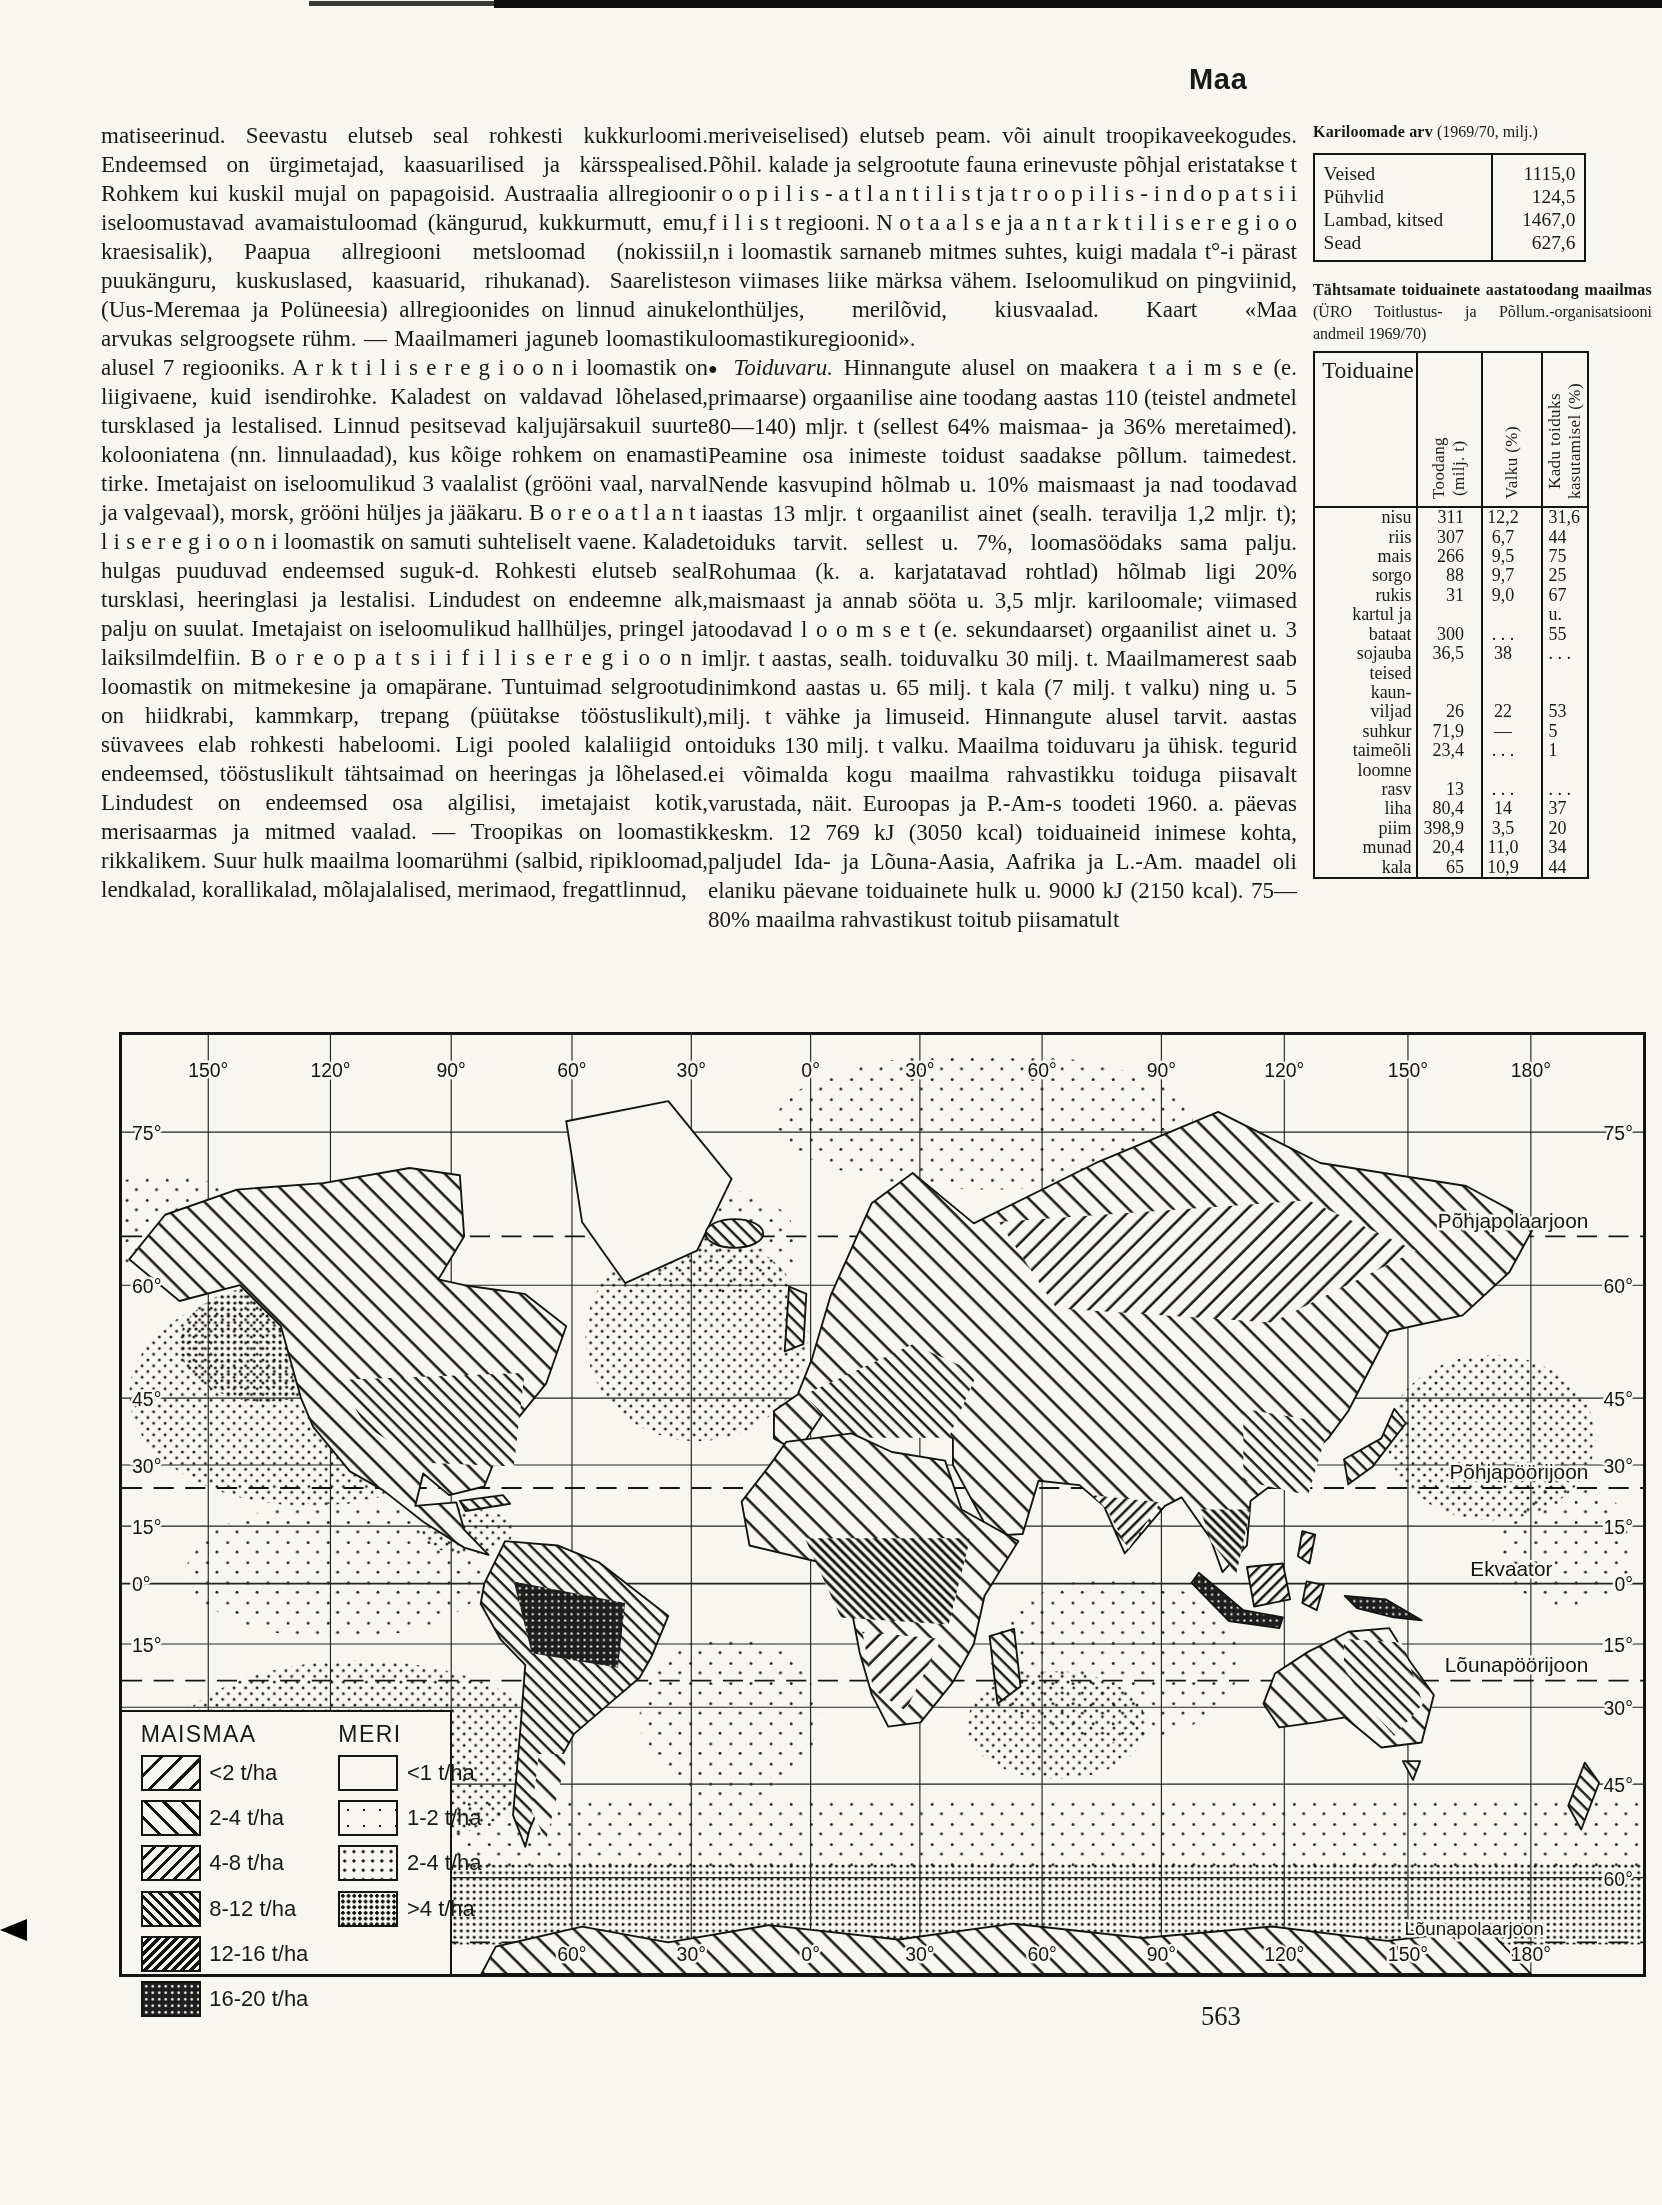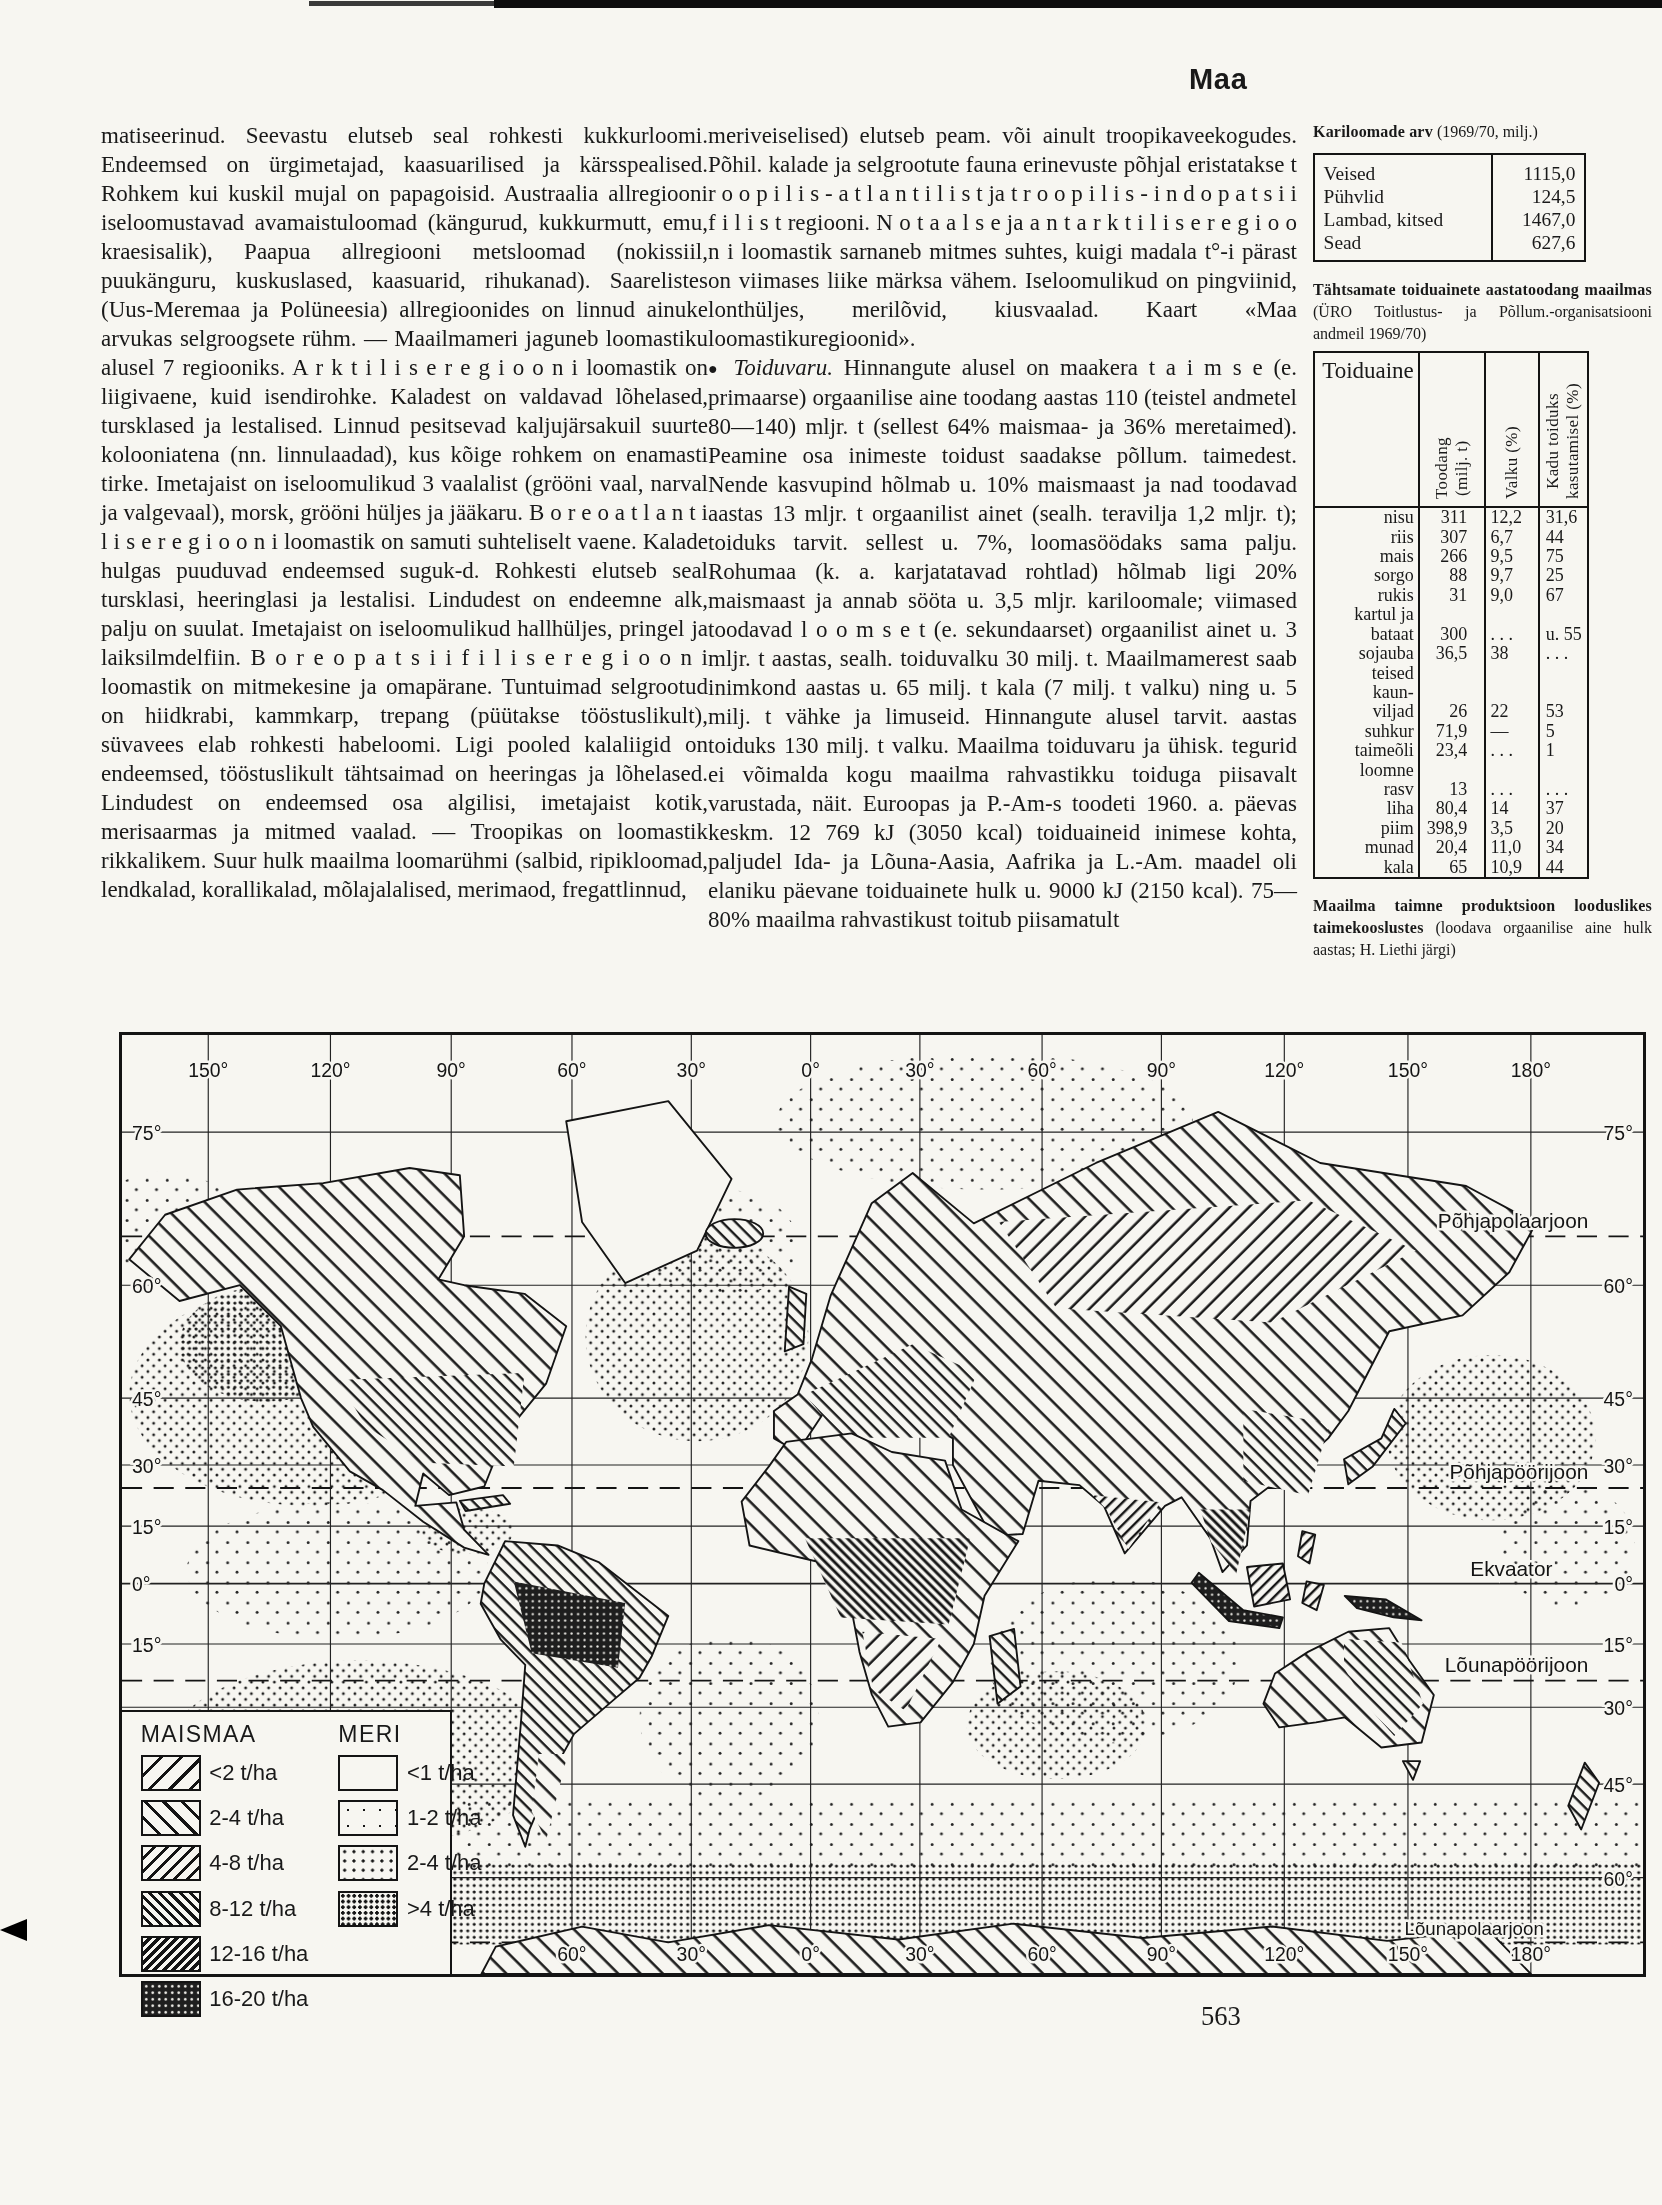--- a/index.html
+++ b/index.html
@@ -28,21 +28,21 @@
   .t2{width:276px;margin-top:5.7px;border:2.9px solid #141414;}
   .t2 th+th,.t2 td+td{border-left:2.2px solid #141414;}
   .t2 thead th{border-bottom:2.9px solid #141414;height:145px;vertical-align:bottom;
       font-weight:normal;padding:2.9px 0 5.7px 0;}
   .t2 thead th:first-child{vertical-align:top;text-align:left;padding:5.7px 0 0 7.2px;font-size:23px;}
   .rot{display:inline-block;writing-mode:vertical-rl;transform:rotate(180deg);
       white-space:pre-line;max-height:138px;font-size:17px;line-height:20px;letter-spacing:0.4px;}
   .t2 td{font-size:18px;line-height:19.4px;vertical-align:bottom;padding:0 4.3px;}
   .t2 td.nm{white-space:pre-line;padding-left:7.2px;text-align:right;}
   .t2 td.v1{text-align:right;padding-right:17px;}
-  .t2 td.v2{text-align:left;padding-right:16px;}
+  .t2 td.v2{text-align:center;padding-right:22px;}
   .t2 td.v3{text-align:left;padding-left:5.7px;}
   .rc-h3{margin-top:16px;}
   
   .map{position:absolute;left:119px;top:1032px;width:1527px;height:945px;
        border:3.6px solid #141414;box-sizing:border-box;background:#f7f6f1;}
   .map svg{display:block;width:100%;height:100%;}
   
   .legend{position:absolute;left:0;bottom:0;width:330px;height:264px;background:#f7f6f1;
       border-top:2.9px solid #141414;border-right:2.9px solid #141414;box-sizing:border-box;
       font-family:"Liberation Sans",sans-serif;padding:8.6px 0 0 18.7px;display:flex;gap:30px;}
@@ -221,21 +221,20 @@
           </tr>
         <tr>
             <td class="nm">kala</td>
             <td class="v1">65</td>
             <td class="v2">10,9</td>
             <td class="v3">44</td>
           </tr>
       </tbody>
     </table>
 
-    <p class="rc-h rc-h3"><b>Maailma taimne produktsioon looduslikes taimekooslustes</b> <span>(loodava orgaanilise aine hulk aastas; H. Liethi järgi)</span></p>
   </div>
 
   <div class="map">
     <svg viewBox="0 0 2116 1306" preserveAspectRatio="none">
       <defs>
         <pattern id="ph1" patternUnits="userSpaceOnUse" width="22" height="22" patternTransform="rotate(-45)">
           <rect width="22" height="22" fill="#f7f6f1"></rect>
             <line x1="5" y1="0" x2="5" y2="22" stroke="#141414" stroke-width="3.4"></line>
         </pattern>
         <pattern id="ph2" patternUnits="userSpaceOnUse" width="19" height="19" patternTransform="rotate(45)">

